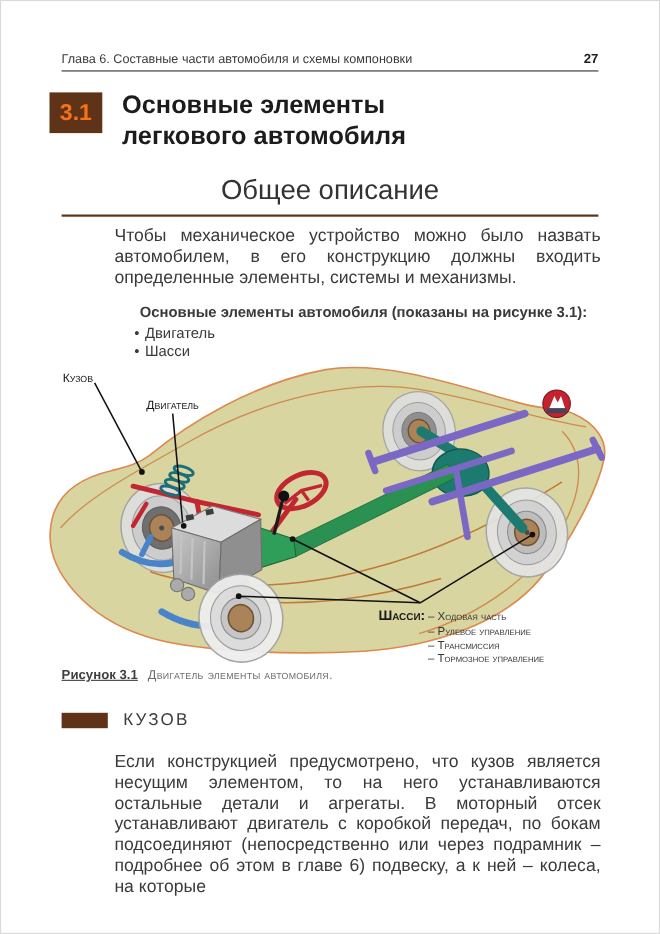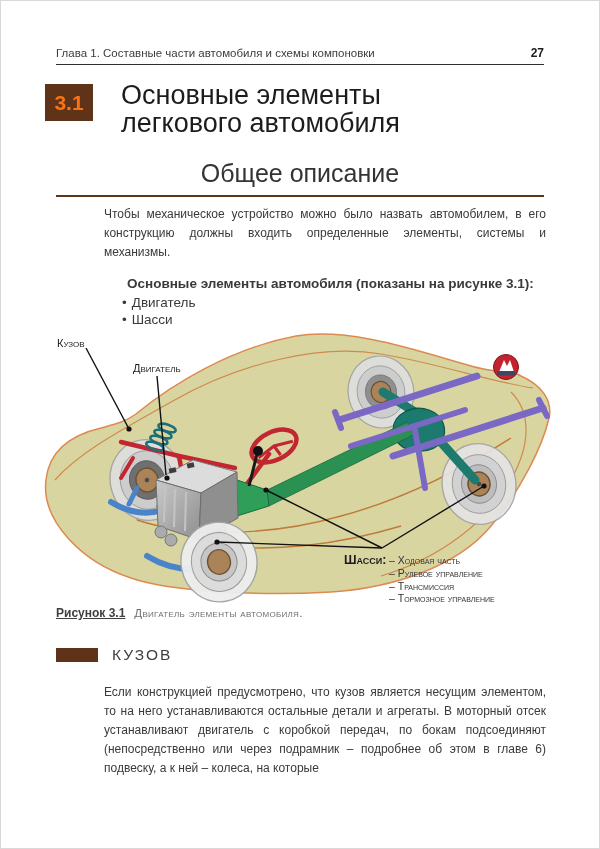--- a/index.html
+++ b/index.html
@@ -12,27 +12,27 @@
   
   .header-row{display:flex;justify-content:space-between;align-items:baseline;
     border-bottom:1.6px solid #2e2e2e;padding-bottom:4px;}
   .header-chapter{font-size:11.5px;color:#3c3c3c;}
   .header-page{font-size:12px;font-weight:bold;color:#1d1d1d;}
   
   .section-head{display:flex;margin-top:19px;margin-left:-11px;}
   .section-num{width:48px;height:37px;background:#5e3317;color:#f97316;
     font-size:21px;font-weight:bold;display:flex;align-items:center;justify-content:center;
     flex:0 0 auto;}
-  .section-title{margin-left:28px;margin-top:-3px;font-size:27px;font-weight:normal;
+  .section-title{margin-left:18px;margin-top:-3px;font-size:23px;font-weight:bold;
     color:#1c1c1c;line-height:28px;max-width:300px;}
   
   .subsection{margin-top:22px;font-size:25px;font-weight:400;color:#333;
     border-bottom:2px solid #5e3317;padding-bottom:7px;text-align:center;}
   
-  .para{margin:8px 0 0 48px;width:442px;font-size:12px;line-height:19px;
+  .para{margin:8px 0 0 48px;width:442px;font-size:16px;line-height:19px;
     color:#3a3a3a;text-align:justify;}
   .intro-block{margin:13px 0 0 66px;font-size:13.5px;color:#3a3a3a;}
   .intro-title{font-weight:bold;margin-left:5px;line-height:17px;}
   .intro-list{list-style:none;margin:2px 0 0 0;padding:0;}
   .intro-list li{line-height:17px;}
   .bullet{margin-right:5px;}
   
   .figure{position:relative;margin:2px 0 0 -15px;width:520px;height:274px;}
   .caption{margin-top:2px;font-size:11.5px;}
   .caption-label{font-weight:bold;font-size:12px;color:#3f3f3f;
@@ -47,21 +47,21 @@
   .fig-label{font-size:11px;font-variant:small-caps;fill:#1a1a1a;}
   .fig-label-bold{font-size:12.5px;font-weight:bold;font-variant:small-caps;fill:#1a1a1a;}
   .fig-item{font-size:10.5px;font-variant:small-caps;fill:#333;}
 </style>
 </head>
 <body>
 
 <div class="page">
 
   <div class="header-row">
-    <span class="header-chapter">Глава 1. Составные части автомобиля и схемы компоновки</span>
+    <span class="header-chapter">Глава 6. Составные части автомобиля и схемы компоновки</span>
     <span class="header-page">27</span>
   </div>
 
   <div class="section-head">
     <div class="section-num">3.1</div>
     <div class="section-title">Основные элементы легкового автомобиля</div>
   </div>
 
   <div class="subsection">Общее описание</div>
 

